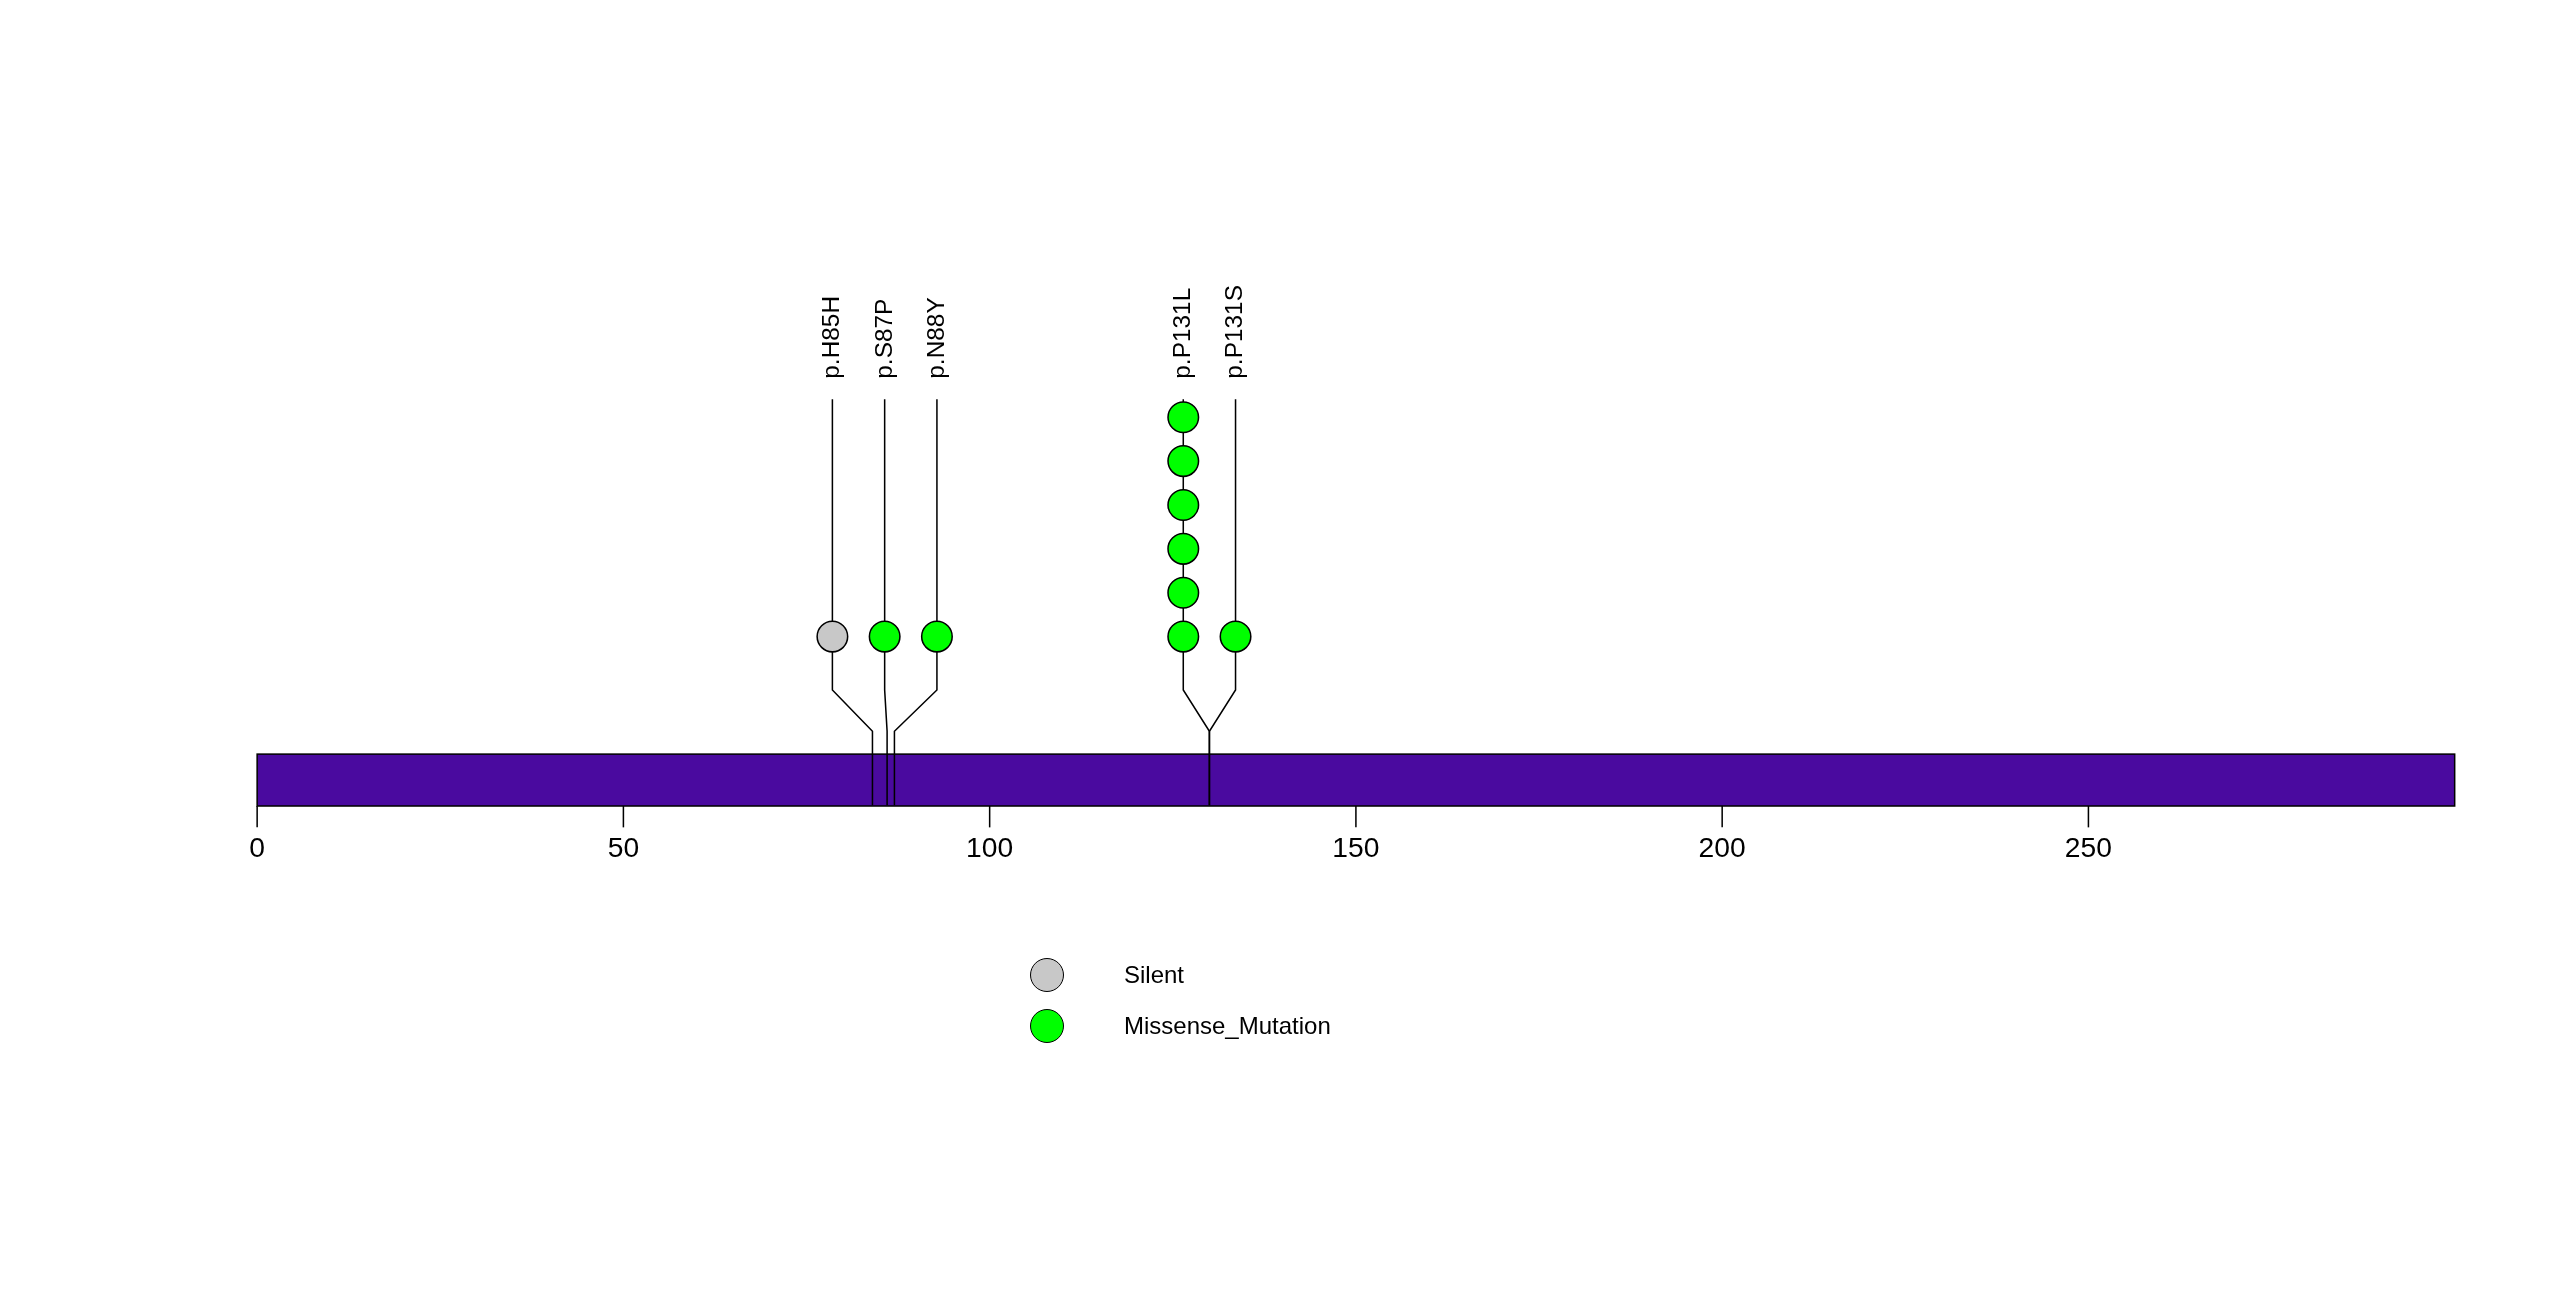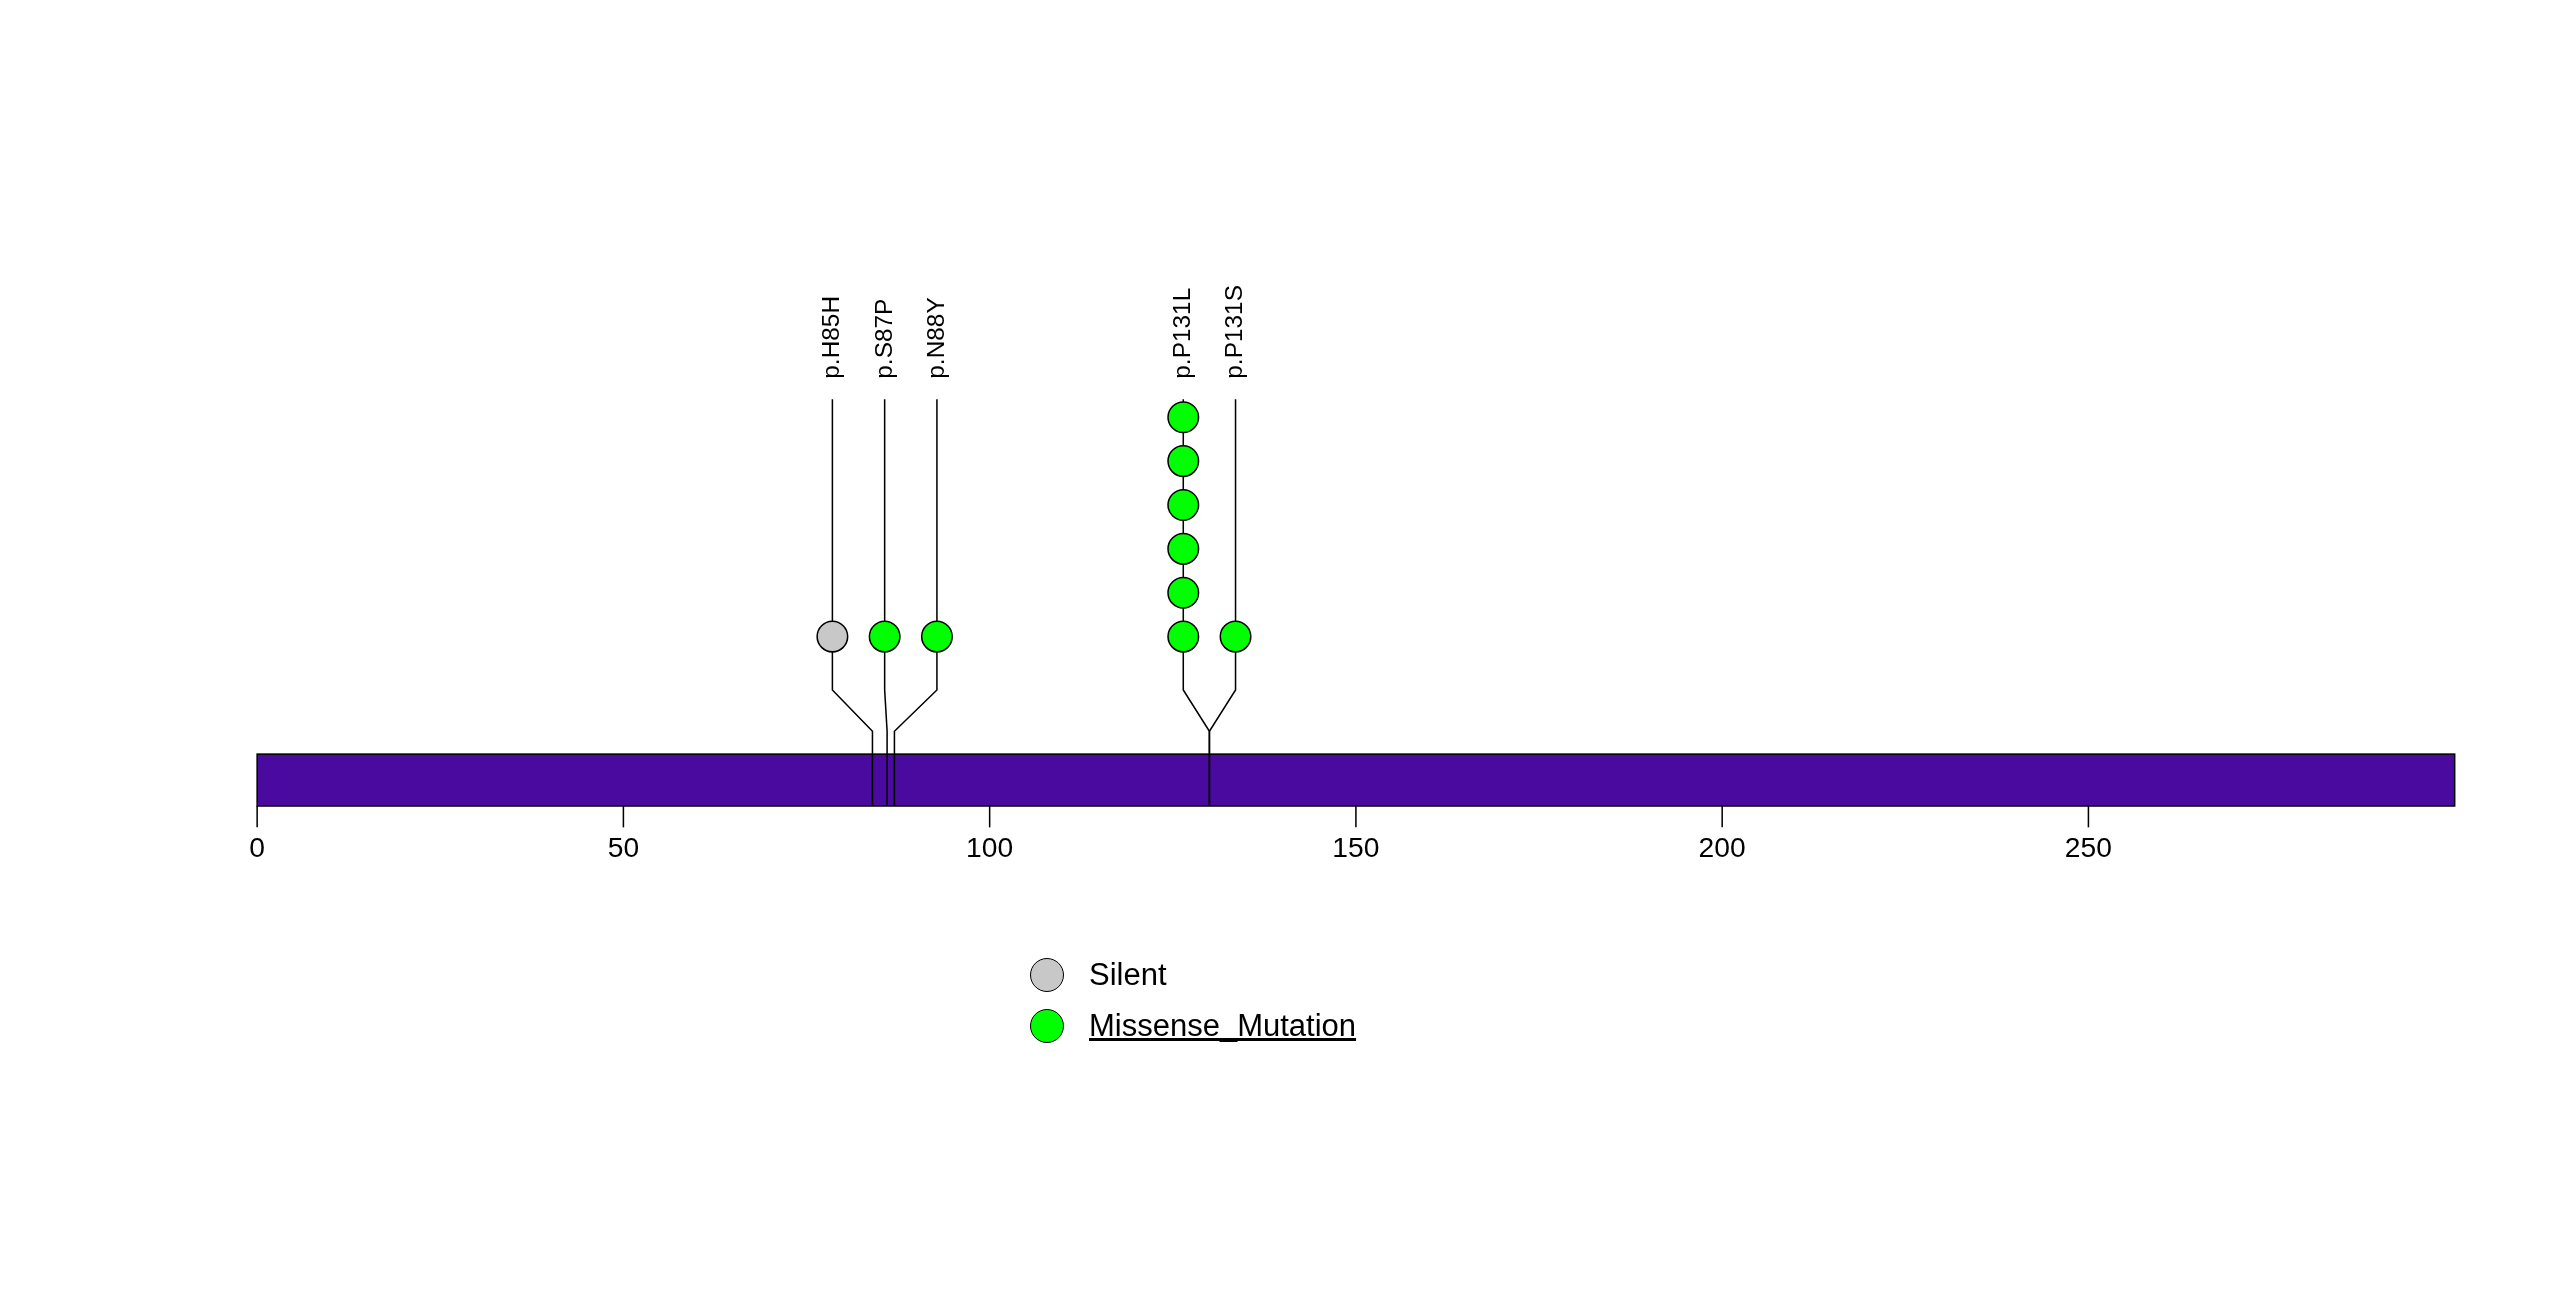--- a/index.html
+++ b/index.html
@@ -21,22 +21,22 @@
   }
   .legend-swatch {
     width: 34px;
     height: 34px;
     border: 1.5px solid #000;
     border-radius: 50%;
     box-sizing: border-box;
     flex: 0 0 auto;
   }
   .legend-label {
-    margin-left: 25px;
-    font-size: 31px;
+    margin-left: 60px;
+    font-size: 24px;
     color: #000;
     white-space: nowrap;
   }
 </style>
 </head>
 <body>
 
 <div class="canvas">
   <svg id="plot" class="plot" width="2576" height="1290" viewBox="0 0 3376 1690">
       <rect x="337" y="988" width="2880" height="68" fill="#4A0A9F" stroke="#000000" stroke-width="2"></rect>
@@ -72,19 +72,19 @@
       <text x="1236.8999999999999" y="496" font-size="32" text-anchor="start" transform="rotate(-90 1236.8999999999999 496)">p.N88Y</text>
       <text x="1559.75" y="496" font-size="32" text-anchor="start" transform="rotate(-90 1559.75 496)">p.P131L</text>
       <text x="1628.25" y="496" font-size="32" text-anchor="start" transform="rotate(-90 1628.25 496)">p.P131S</text>
     </svg>
 
   <div>
     <div class="legend-row" style="left:1030px; top:958px;">
       <span class="legend-swatch" style="background-color: rgb(200, 200, 200);"></span>
       <span class="legend-label">Silent</span>
     </div>
-    <div class="legend-row" style="left:1030px; top:1009px;text-decoration:underline;">
+    <div class="legend-row" style="left:1030px; top:1009px;">
       <span class="legend-swatch" style="background-color: rgb(0, 255, 0);"></span>
       <span class="legend-label">Missense_Mutation</span>
     </div>
   </div>
 </div>
 
 
 </body></html>

